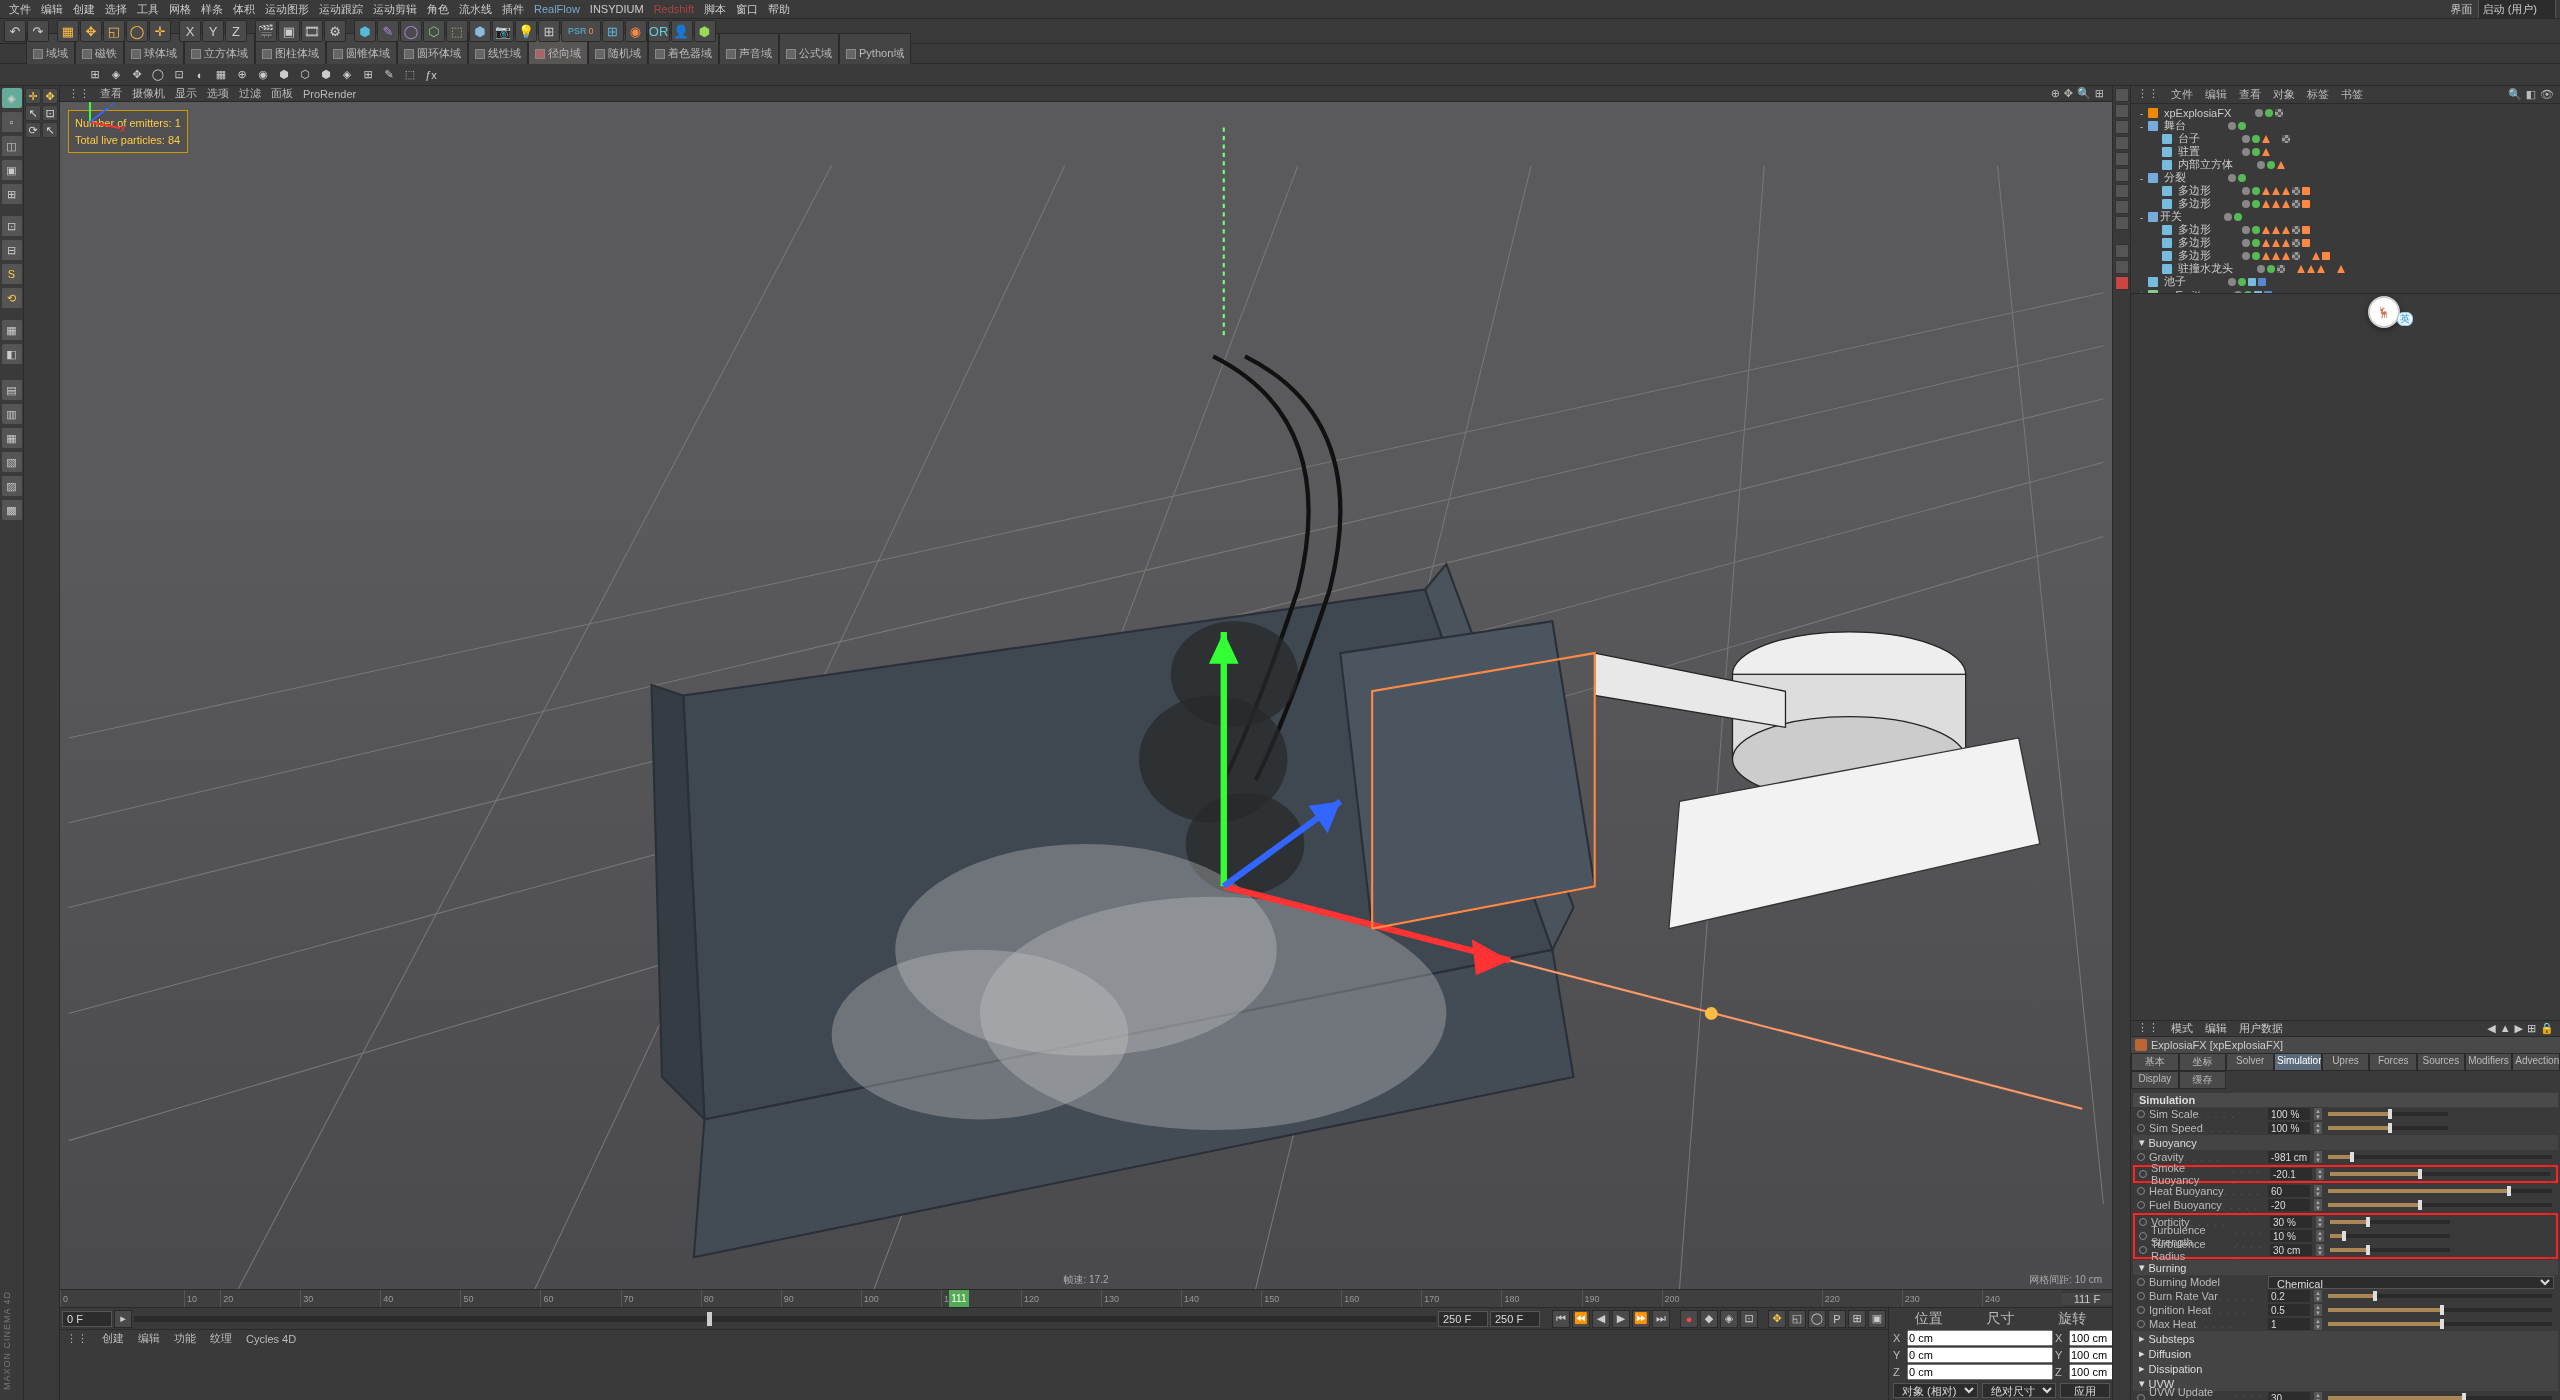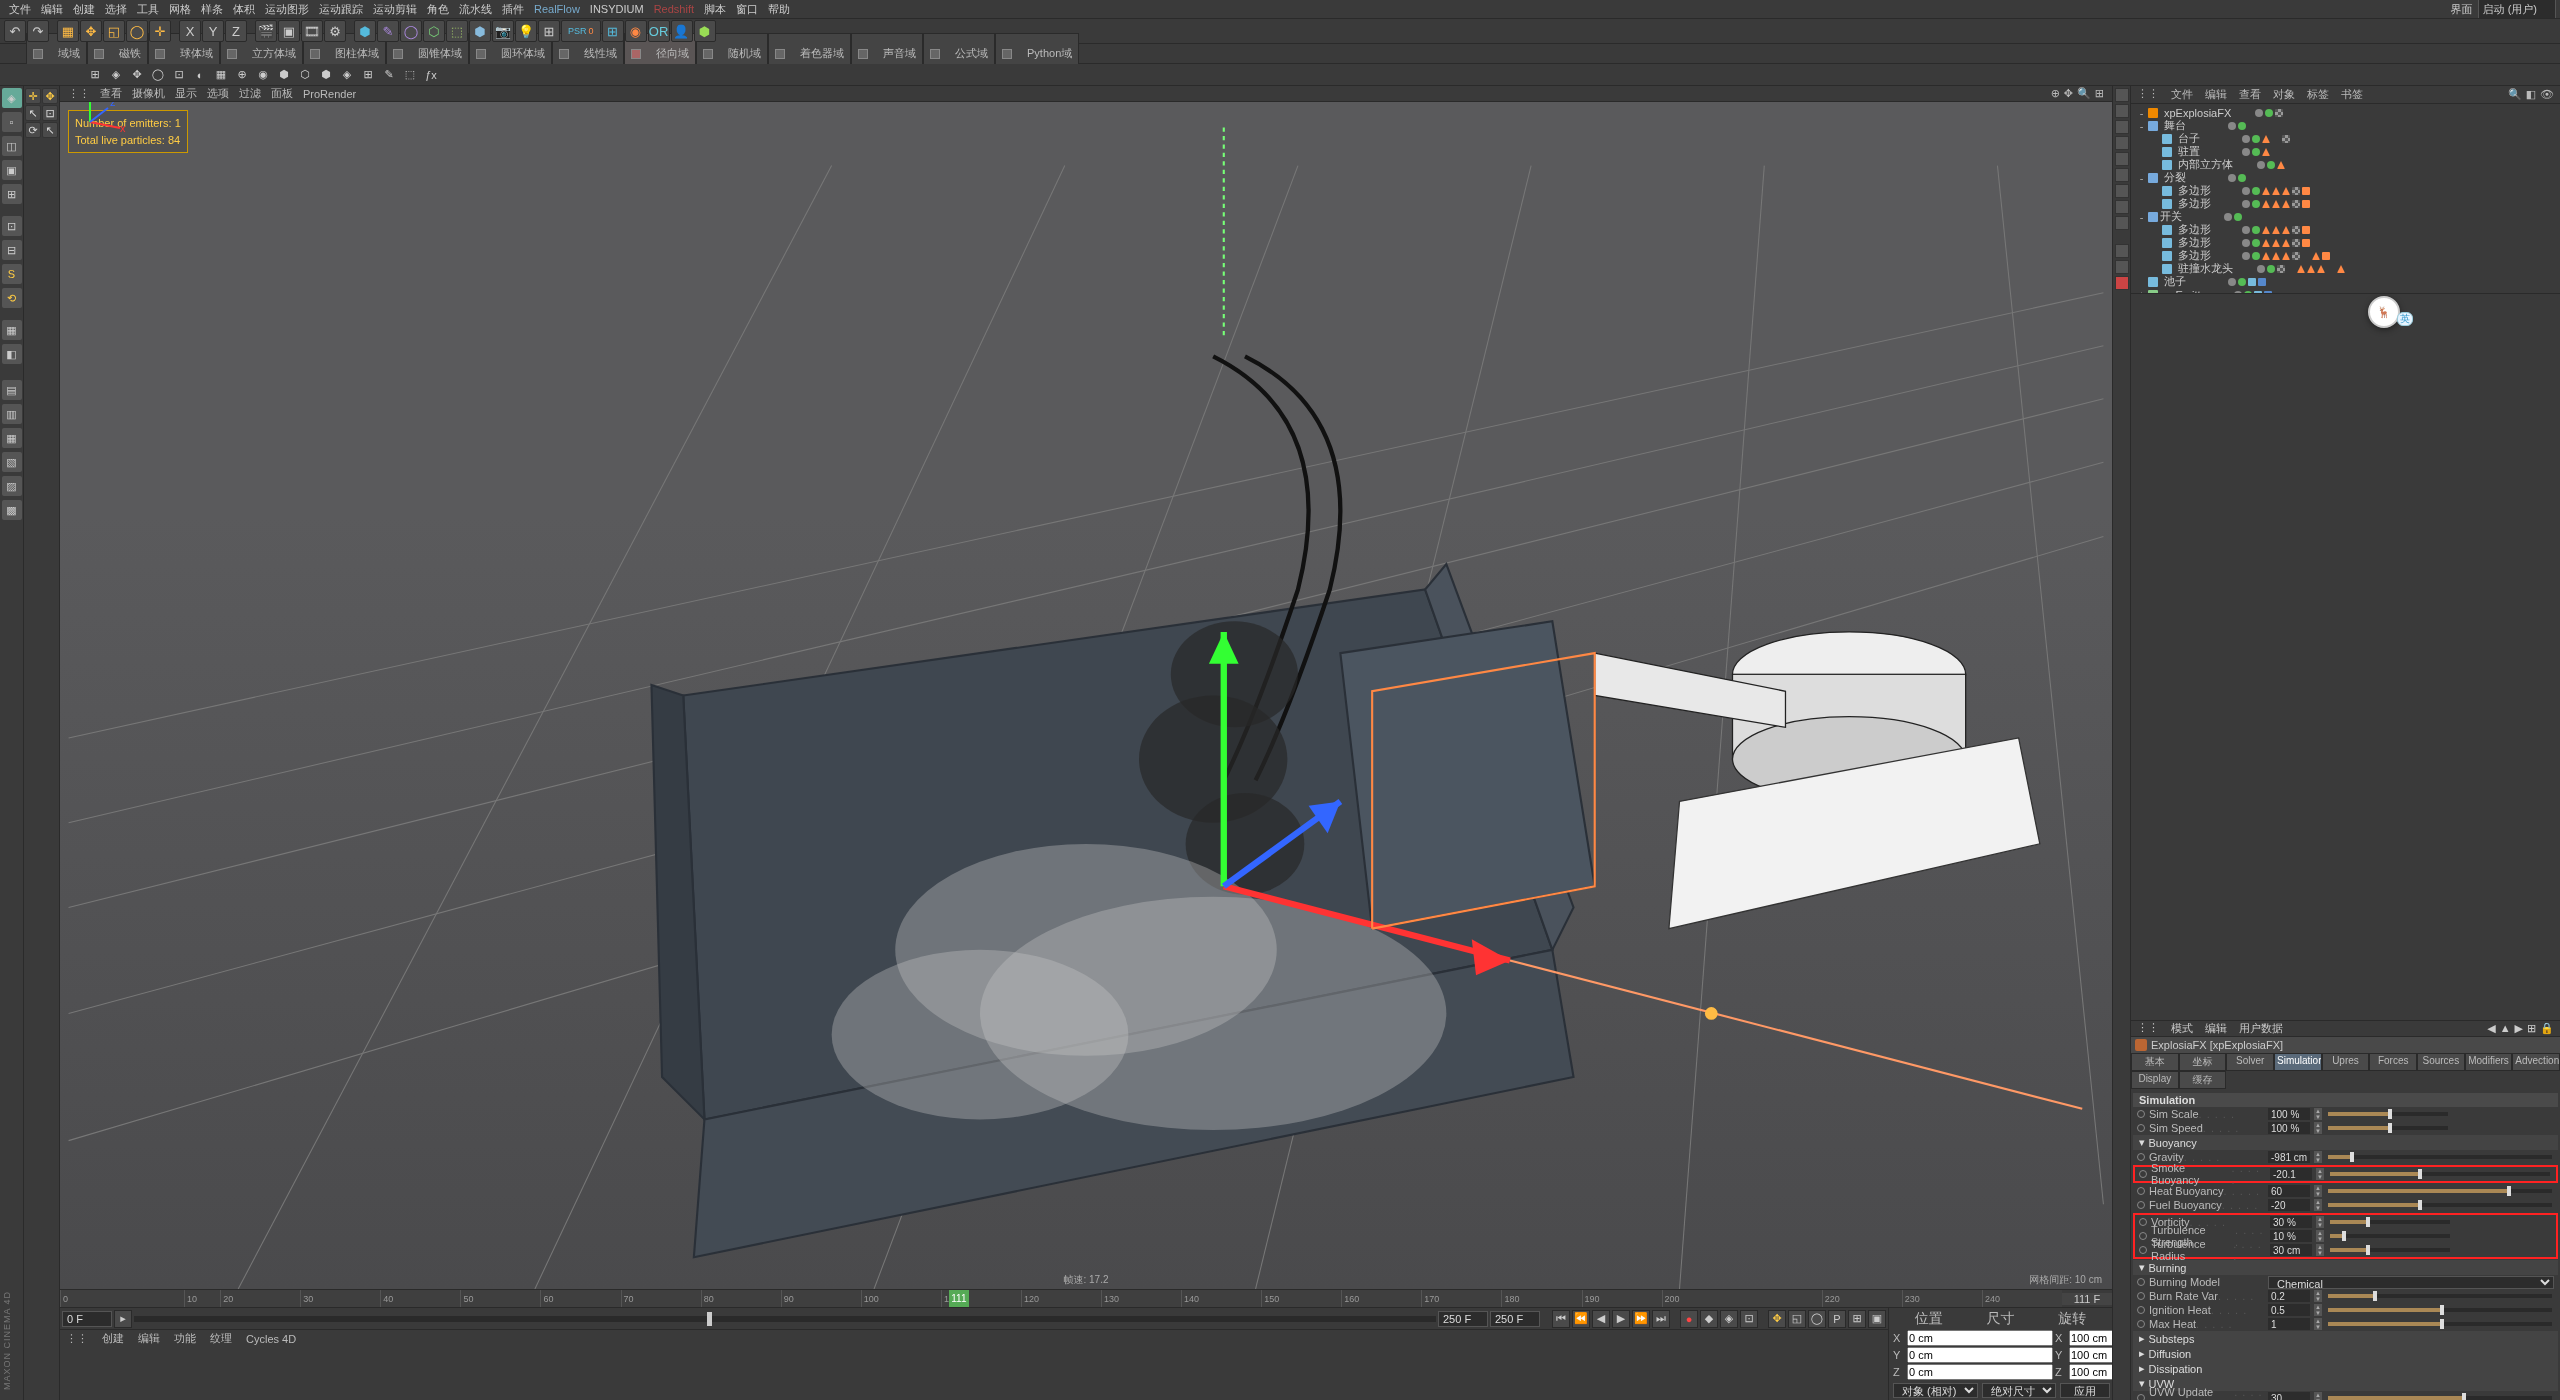--- a/index.html
+++ b/index.html
@@ -23,21 +23,21 @@
 
 .toolbar-main { height: 26px; background: #3a3a3a; border-top: 1px solid #2a2a2a; border-bottom: 1px solid #2a2a2a; display: flex; align-items: center; padding: 0 4px; gap: 1px; }
 .tool-btn { width: 22px; height: 22px; background: #4a4a4a; border: 1px solid #2a2a2a; border-radius: 2px; display: flex; align-items: center; justify-content: center; cursor: pointer; position: relative; }
 .tool-btn.wide { width: auto; padding: 0 6px; gap: 2px; }
 .tool-btn .glyph { font-size: 13px; color: #ccc; }
 .tool-sep { width: 6px; }
 .axis-x { color: #f55; } .axis-y { color: #5f5; } .axis-z { color: #59f; }
 
 
 .toolbar-sec { height: 20px; background: #3a3a3a; display: flex; align-items: center; padding: 0 26px; gap: 0; border-bottom: 1px solid #2a2a2a; }
-.toolbar-sec .tab { padding: 12px 6px; background: #444; border: 1px solid #2a2a2a; display: flex; align-items: center; gap: 15px; cursor: pointer; color: #bbb; }
+.toolbar-sec .tab { padding: 12px 6px; background: #444; border: 1px solid #2a2a2a; display: flex; align-items: center; gap: 3px; cursor: pointer; color: #bbb; }
 .toolbar-sec .tab .ticon { width: 10px; height: 10px; background: #666; border: 1px solid #888; }
 
 
 .iconrow { height: 22px; background: #3a3a3a; display: flex; align-items: center; padding: 0 86px; gap: 3px; border-bottom: 1px solid #2a2a2a; }
 .iconrow .ibtn { width: 18px; height: 18px; display: flex; align-items: center; justify-content: center; cursor: pointer; }
 
 
 .body-row { flex: 1; display: flex; min-height: 0; }
 
 

